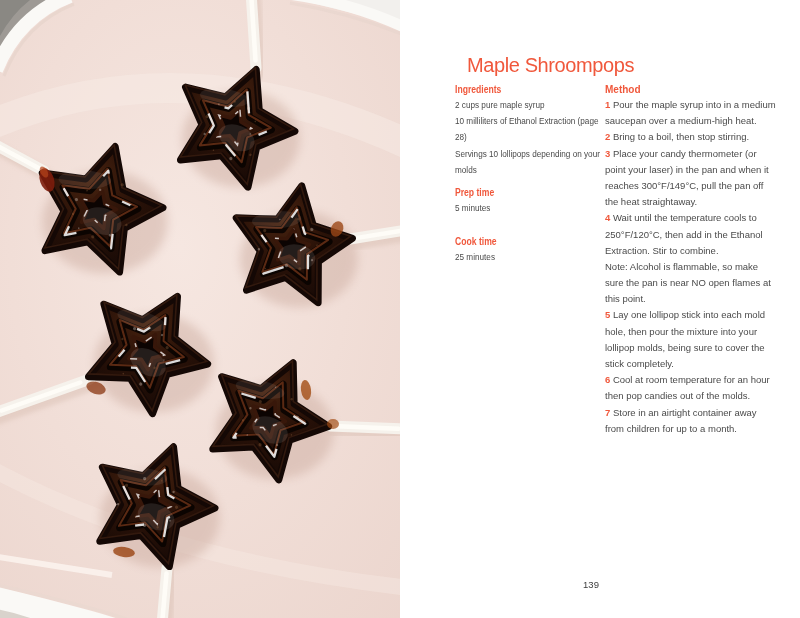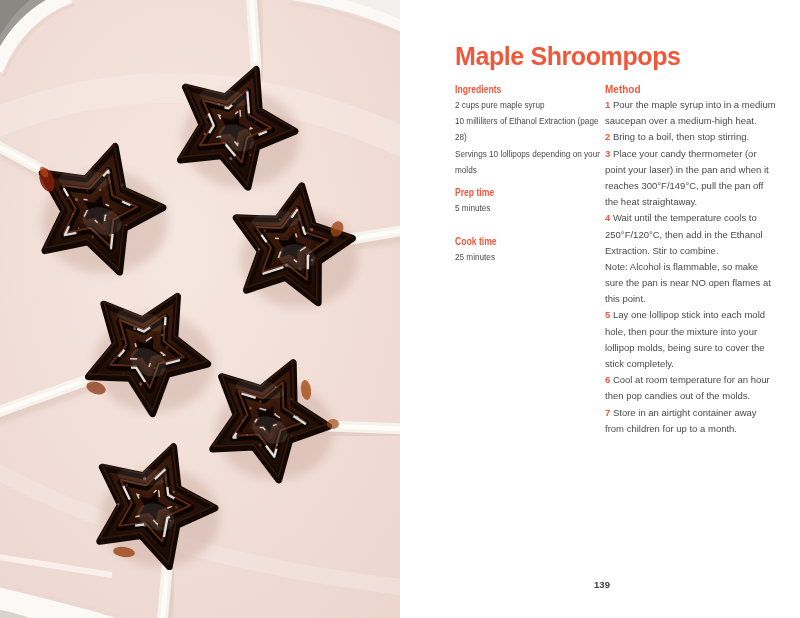--- a/index.html
+++ b/index.html
@@ -5,34 +5,34 @@
   html,body{margin:0;padding:0;}
   body{
     width:800px;height:618px;position:relative;overflow:hidden;
     background:#ffffff;font-family:"Liberation Sans",sans-serif;
     -webkit-font-smoothing:antialiased;
   }
   .photo-pane{position:absolute;left:0;top:0;width:400px;height:618px;}
   .photo-pane svg{display:block;}
   .text-page{position:absolute;left:400px;top:0;width:400px;height:618px;background:#ffffff;}
   .recipe-title{
-    position:absolute;left:55px;top:42px;margin:0;
-    font-size:25px;font-weight:bold;letter-spacing:-0.4px;white-space:nowrap;
+    position:absolute;left:55px;top:42px;margin:12px;
+    font-size:20px;font-weight:normal;letter-spacing:-0.4px;white-space:nowrap;
     color:var(--accent,#f0583c);
   }
   .col{position:absolute;top:84px;font-size:9.5px;color:var(--ink,#4a4a4a);transform-origin:0 0;}
   .col-left{left:55px;width:190px;transform:scaleX(0.86);}
   .col-right{left:205px;width:245px;transform:scaleX(1);}
   .sec{margin:0;font-size:10px;font-weight:bold;color:var(--accent,#f0583c);height:13px;line-height:12px;}
   .line{height:16.2px;line-height:16.2px;white-space:nowrap;}
   .sp9{height:9px;} .sp20{height:20px;}
   .num{color:var(--accent,#f0583c);font-weight:bold;}
   .page-number{
     position:absolute;left:176px;top:579px;width:30px;text-align:center;
-    font-size:9.5px;font-weight:bold;color:#3d3d3d;margin-left:11px;
+    font-size:9.5px;font-weight:normal;color:#3d3d3d;
   }
 </style>
 </head>
 <body style="--accent: #f0583c; --ink: #4a4a4a;">
 
 <div class="photo-pane" aria-label="Six star-shaped dark maple lollipops with white sticks arranged on a pale pink plate">
   <svg width="400" height="618" viewBox="0 0 400 618" xmlns="http://www.w3.org/2000/svg">
 <defs>
   <radialGradient id="plateG" cx="45%" cy="40%" r="85%">
     <stop offset="0" stop-color="#f6e7e1"></stop>

